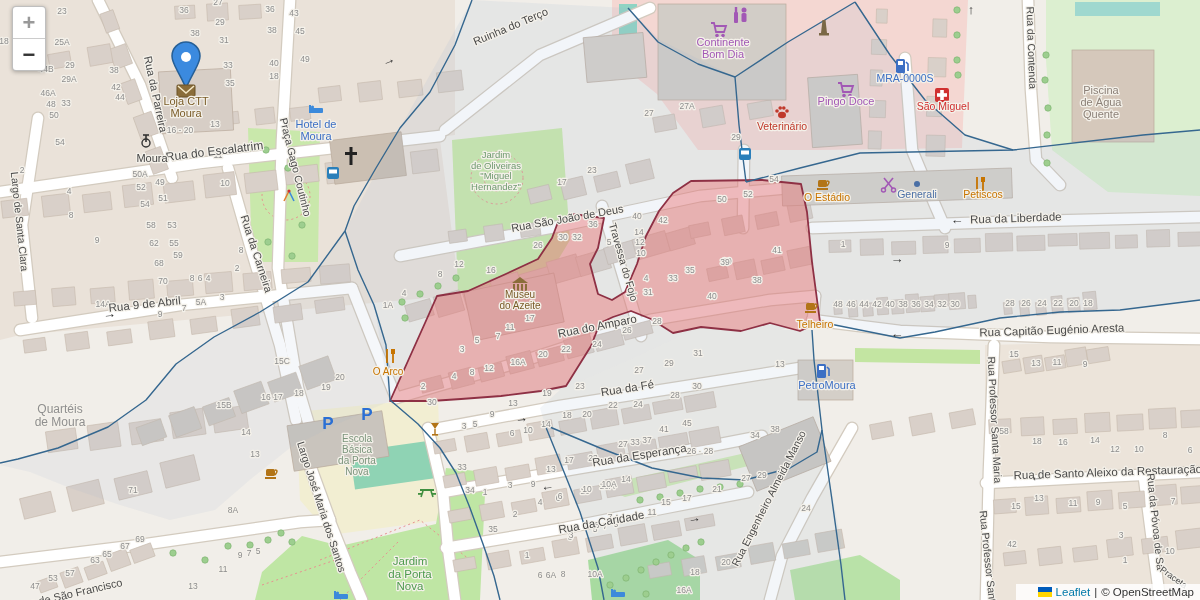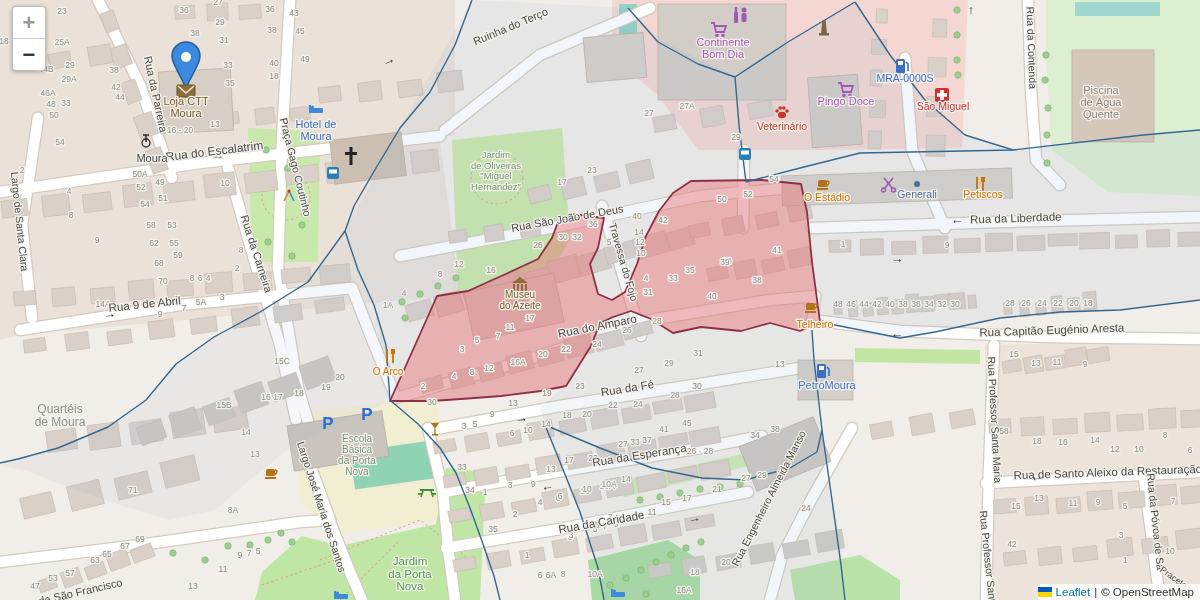--- a/index.html
+++ b/index.html
@@ -2,21 +2,21 @@
 <html><head>
 <meta charset="utf-8">
 <style>
   html,body{margin:0;padding:0;background:#ddd;font-family:"Liberation Sans",sans-serif;}
   #app{position:relative;width:1200px;height:600px;overflow:hidden;background:#f1eee9;}
   #map{position:absolute;left:0;top:0;}
   .leaflet-ctrl{position:absolute;left:12px;top:6px;width:32px;background:#fff;border:1px solid rgba(0,0,0,.25);border-radius:4px;box-shadow:0 1px 4px rgba(0,0,0,.3);z-index:20;}
   .zbtn{width:32px;height:31px;line-height:31px;text-align:center;font-size:22px;font-weight:bold;color:#333;cursor:pointer;user-select:none;}
   .zbtn.zin{color:#999;border-bottom:1px solid #ccc;border-radius:4px 4px 0 0;}
   .zbtn.zout{border-radius:0 0 4px 4px;}
-  .attrib{position:absolute;right:0;bottom:0;background:rgba(255,255,255,.82);padding:2px 6px 2px 0;font-size:11.5px;color:#333;z-index:20;display:flex;align-items:center;gap:4px;}
+  .attrib{position:absolute;right:0;bottom:0;background:rgba(255,255,255,.82);padding:2px 6px 2px 22px;font-size:11.5px;color:#333;z-index:20;display:flex;align-items:center;gap:4px;}
   .attrib a{color:#0078a8;text-decoration:none;cursor:pointer;}
   .flag{display:inline-block;width:14px;height:10px;position:relative;}
   .flag:before{content:"";position:absolute;left:0;top:0;width:14px;height:5px;background:#005bbb;}
   .flag:after{content:"";position:absolute;left:0;top:5px;width:14px;height:5px;background:#ffd500;}
   .sep{color:#333;}
   text{font-family:"Liberation Sans",sans-serif;}
 </style>
 </head>
 <body>
 

